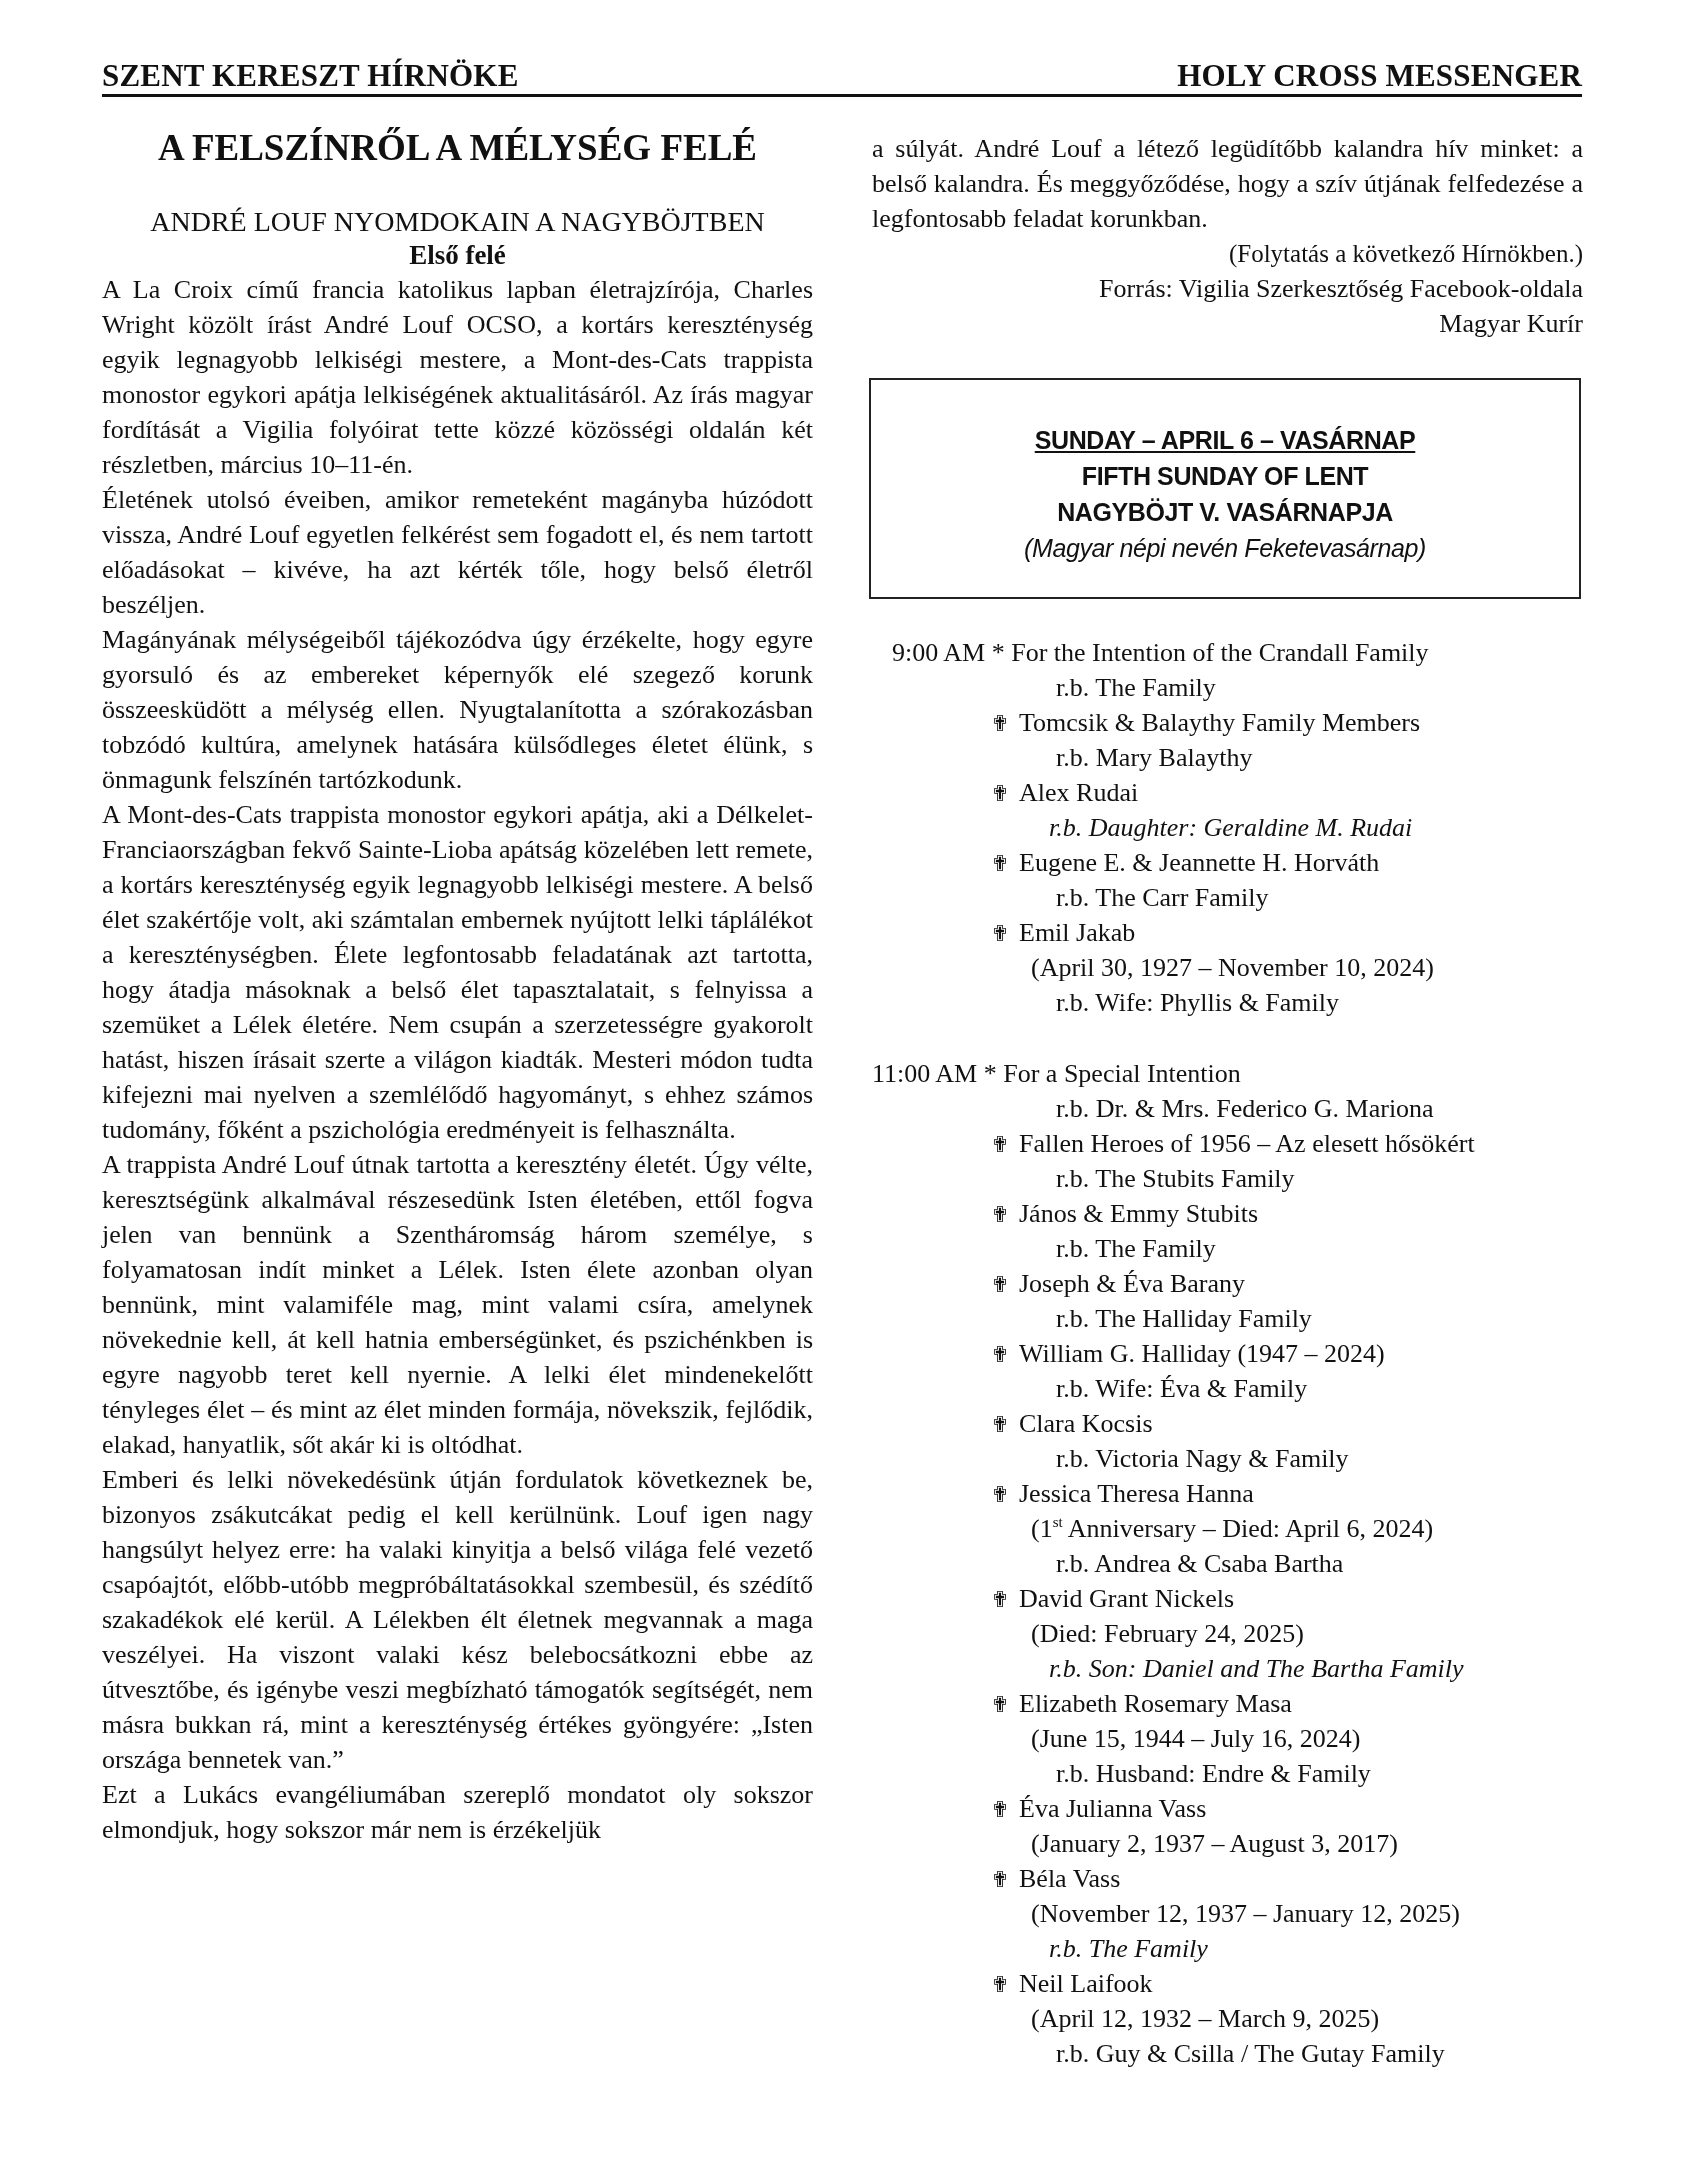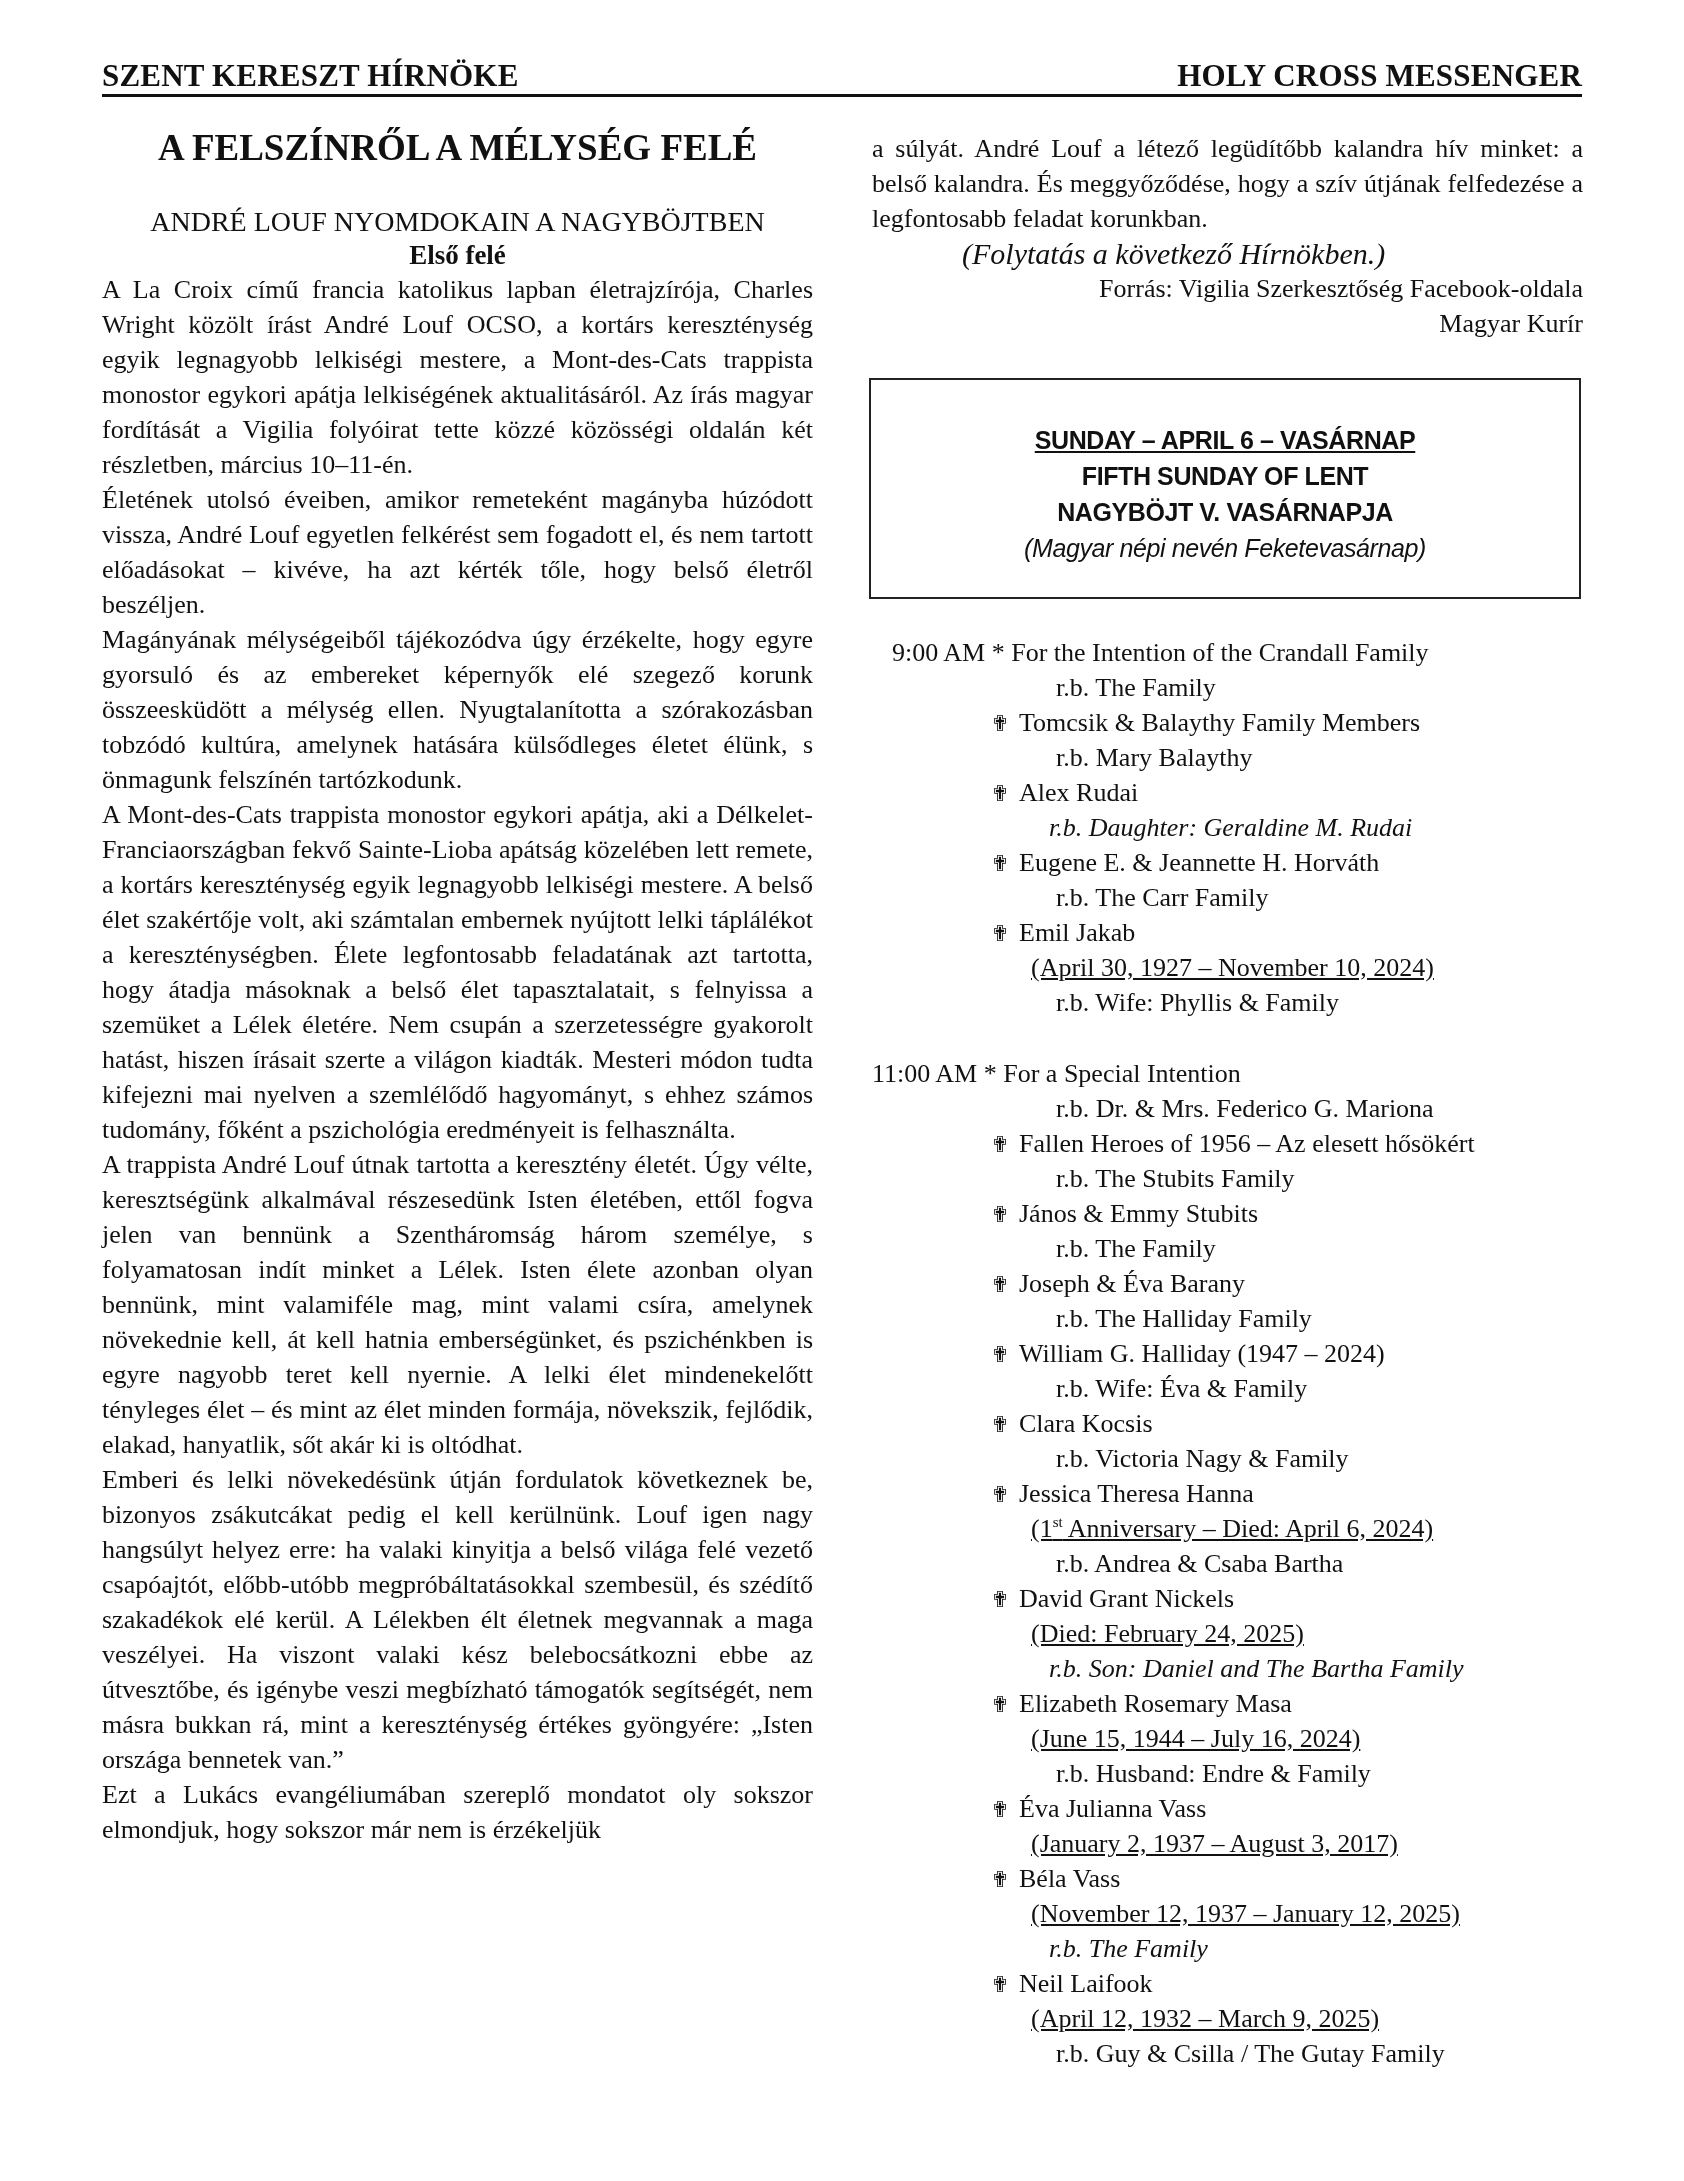--- a/index.html
+++ b/index.html
@@ -16,40 +16,40 @@
 
   .col-left { position: absolute; left: 102px; top: 131px; width: 711px; }
   .col-right { position: absolute; left: 872px; top: 131px; width: 711px; }
 
   .title1 { font-family: Liberation Serif, serif; font-weight: bold; font-size: 37px; text-align: center; line-height: 34px; }
   .title2 { font-family: "Liberation Serif", serif; font-size: 28px; text-align: center; line-height: 34px; margin-top: 40px; }
   .title3 { font-family: "Liberation Serif", serif; font-weight: bold; font-size: 27px; text-align: center; line-height: 33px; }
 
   .para { font-family: "Liberation Serif", serif; font-size: 26px; line-height: 35px; text-align: justify; margin: 0; }
 
-  .cont-italic { font-family: "Liberation Serif", serif; font-style: italic; font-size: 30px; text-align: left; line-height: 35px; padding-left: 90px; }
+  .cont-italic { font-family: "Liberation Serif", serif; font-size: 25px; text-align: right; line-height: 35px; padding-left: 90px; }
   .source { font-family: "Liberation Serif", serif; font-size: 26px; text-align: right; line-height: 35px; }
 
   .liturgy-box {
     position: absolute; left: 869px; top: 378px; width: 712px; height: 221px;
     border: 2px solid #222; box-sizing: border-box;
     text-align: center; font-family: "Liberation Sans", "DejaVu Sans", sans-serif;
   }
   .liturgy-box .l1 { margin-top: 42px; font-weight: bold; font-size: 25px; text-decoration: underline; line-height: 36px; letter-spacing: -0.4px;}
   .liturgy-box .l2, .liturgy-box .l3 { font-weight: bold; font-size: 25px; line-height: 36px; letter-spacing: -0.4px;}
   .liturgy-box .l4 { font-style: italic; font-size: 25px; line-height: 36px; letter-spacing: -0.4px;}
 
   .masses { position: absolute; left: 872px; top: 635px; width: 776px; font-family: "Liberation Serif", serif; font-size: 26px; }
   .line { height: 35px; line-height: 35px; white-space: nowrap; position: relative; }
   .ind-time-9 { padding-left: 20px; }
   .ind-time-11 { padding-left: 0px; }
   .ind-cross { padding-left: 119px; }
   .ind-rb { padding-left: 184px; }
   .ind-rb2 { padding-left: 177px; font-style: italic; }
-  .ind-date { padding-left: 159px; text-decoration: underline; }
+  .ind-date { padding-left: 159px; }
   .gap { height: 36px; }
   .cross { display: inline-block; width: 20px; font-family: "DejaVu Sans", sans-serif; font-size: 22px; font-weight: bold; margin-right: 8px; }
   sup { font-size: 15px; line-height: 0; }
 </style>
 </head>
 <body>
 
 <div class="header">
   <div class="left">SZENT KERESZT HÍRNÖKE</div>
   <div class="right">HOLY CROSS MESSENGER</div>

